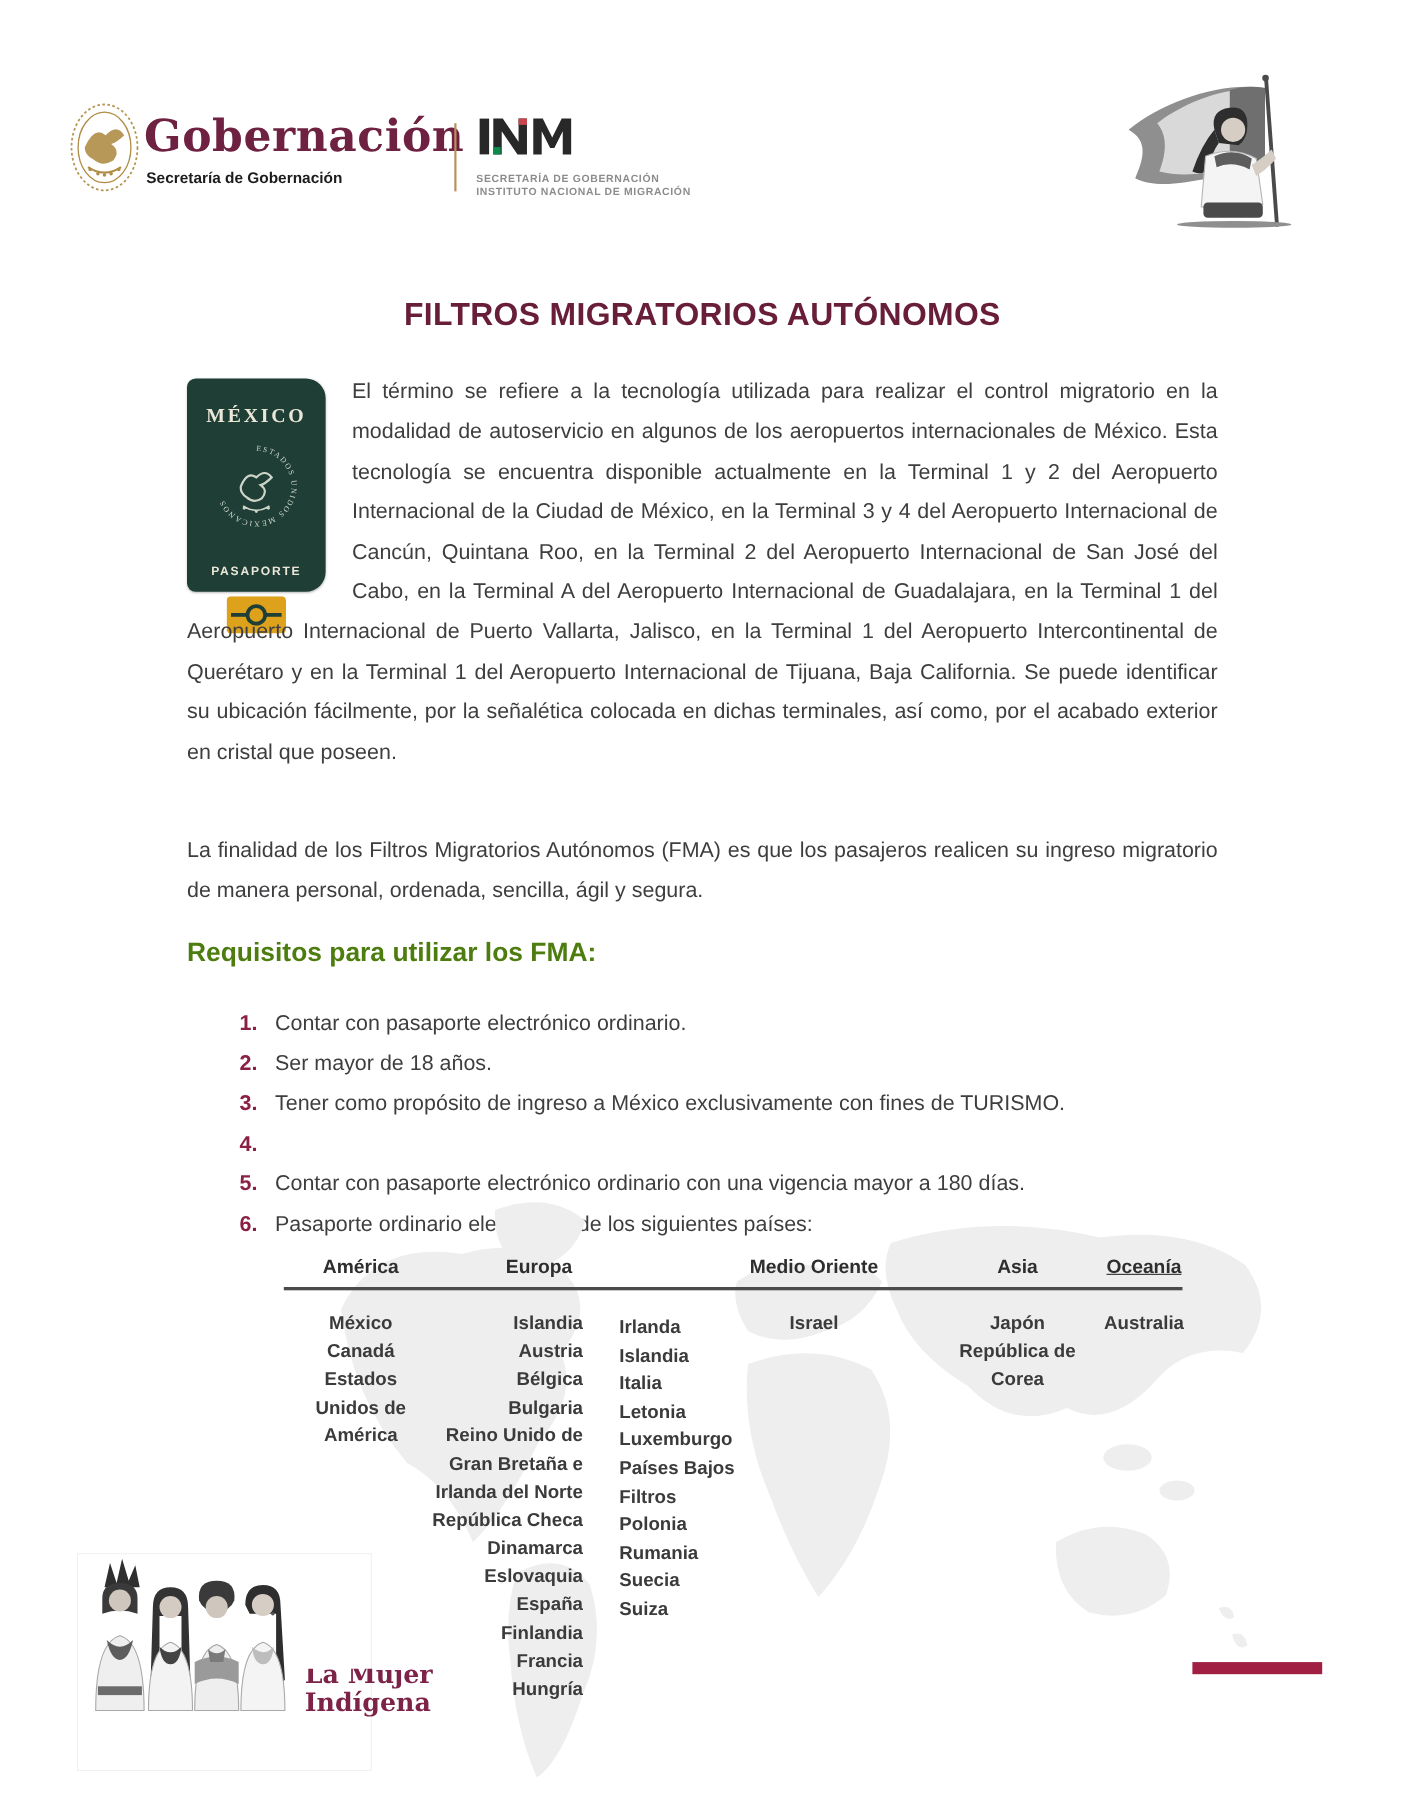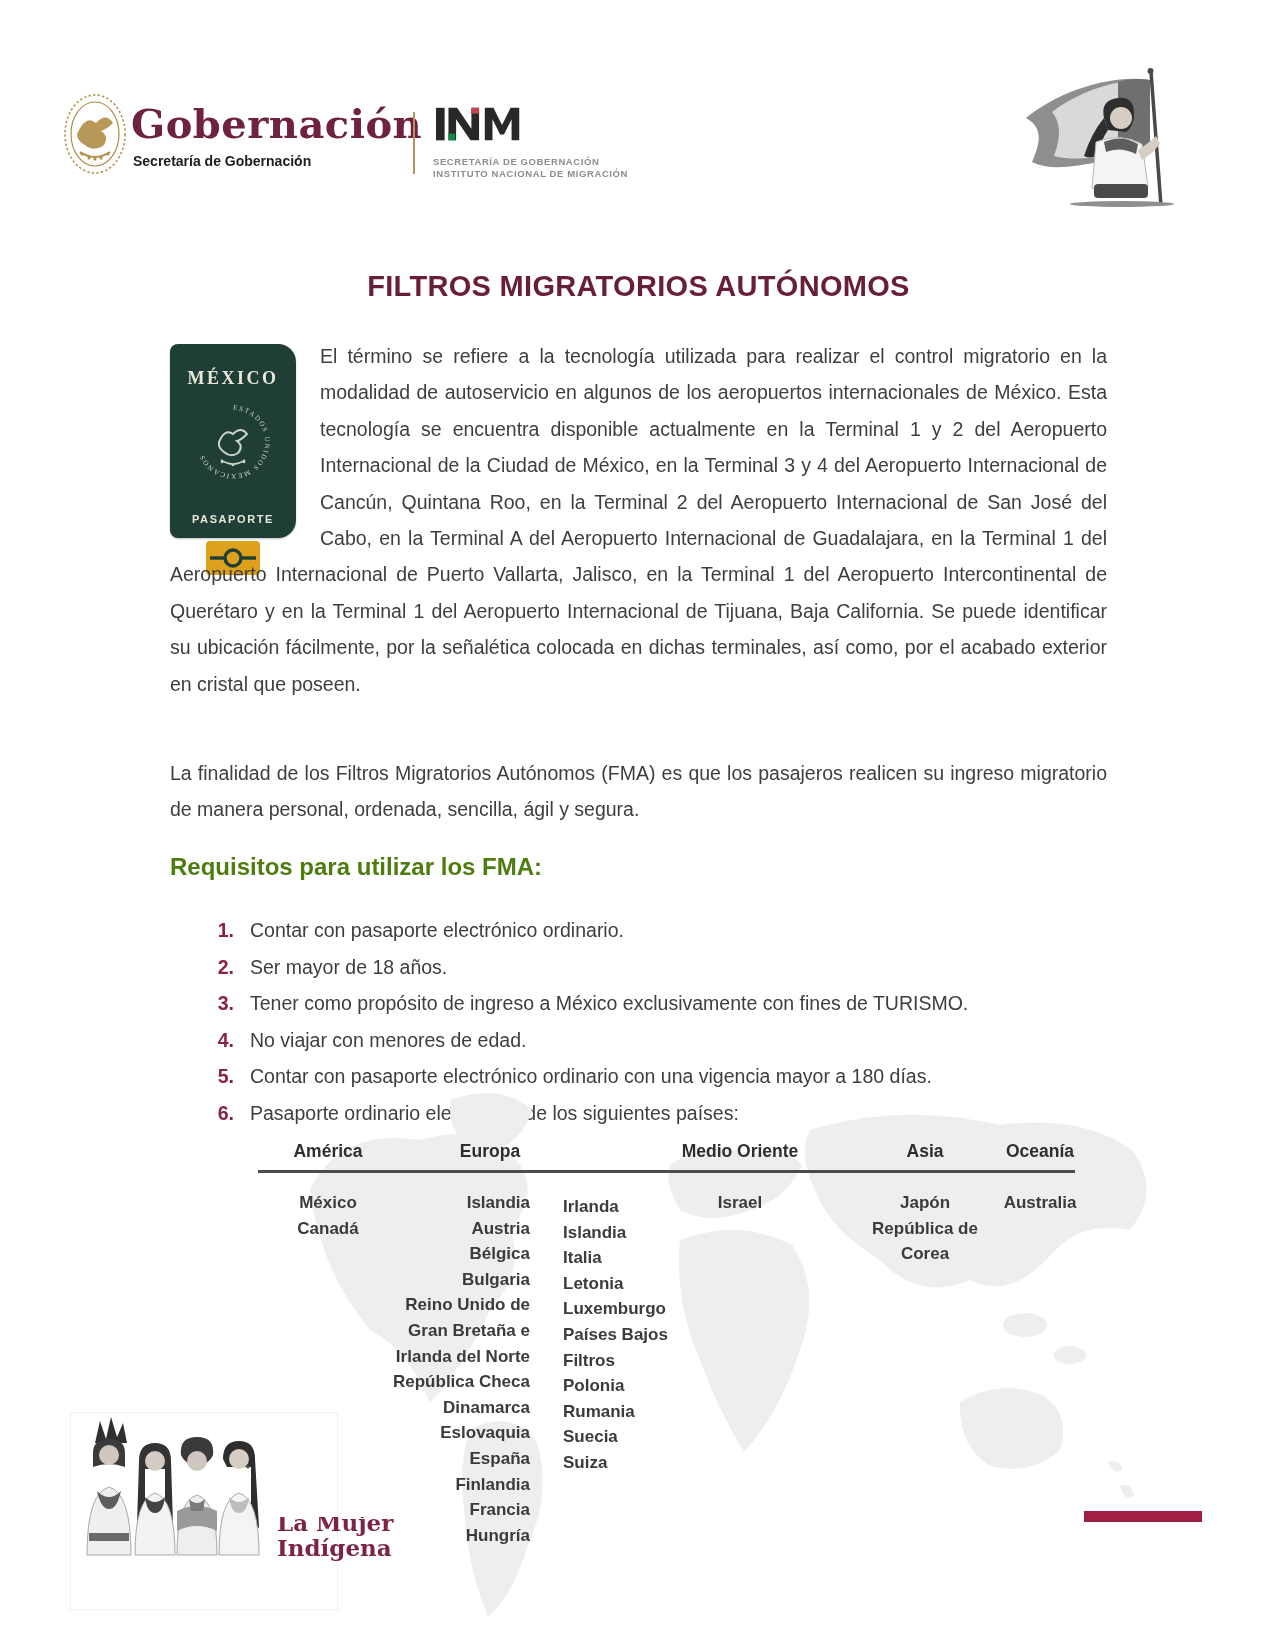--- a/index.html
+++ b/index.html
@@ -147,21 +147,20 @@
       <div class="req-item">
         <span class="req-num">2.</span>
         <span class="req-text">Ser mayor de 18 años.</span>
       </div>
       <div class="req-item">
         <span class="req-num">3.</span>
         <span class="req-text">Tener como propósito de ingreso a México exclusivamente con fines de TURISMO.</span>
       </div>
       <div class="req-item">
         <span class="req-num">4.</span>
-        <span class="req-text">No viajar con menores de edad.</span>
       </div>
       <div class="req-item">
         <span class="req-num">5.</span>
         <span class="req-text">Contar con pasaporte electrónico ordinario con una vigencia mayor a 180 días.</span>
       </div>
       <div class="req-item">
         <span class="req-num">6.</span>
         <span class="req-text">Pasaporte ordinario electrónico de los siguientes países:</span>
       </div>
     </div>
@@ -179,27 +178,28 @@
       <path d="M680,332 Q720,308 762,325 Q792,345 780,380 Q750,406 710,396 Q678,376 680,332 Z"></path>
       <path d="M828,392 Q840,388 842,400 Q834,406 828,392 Z"></path>
       <path d="M840,416 Q852,412 854,426 Q844,432 840,416 Z"></path>
     </g>
   </svg>
 
   <div class="abs tbl-header" style="left:268px;width:120px;">América</div>
   <div class="abs tbl-header" style="left:430px;width:120px;">Europa</div>
   <div class="abs tbl-header" style="left:660px;width:160px;">Medio Oriente</div>
   <div class="abs tbl-header" style="left:865px;width:120px;">Asia</div>
-  <div class="abs tbl-header" style="left:980px;width:120px;">Oceanía</div>
+  <div class="abs tbl-header" style="left:980px;width:120px;text-decoration:underline;">Oceanía</div>
 
   <div class="abs tbl-rule"></div>
 
   <div class="abs country-col" style="left:268px;width:120px;text-align:center;">
       <div class="country-item">México</div>
       <div class="country-item">Canadá</div>
+      <div class="country-item">Estados Unidos de América</div>
     </div>
   <div class="abs country-col" style="left:375px;width:155px;text-align:right;">
       <div class="country-item">Islandia</div>
       <div class="country-item">Austria</div>
       <div class="country-item">Bélgica</div>
       <div class="country-item">Bulgaria</div>
       <div class="country-item">Reino Unido de Gran Bretaña e Irlanda del Norte</div>
       <div class="country-item">República Checa</div>
       <div class="country-item">Dinamarca</div>
       <div class="country-item">Eslovaquia</div>

